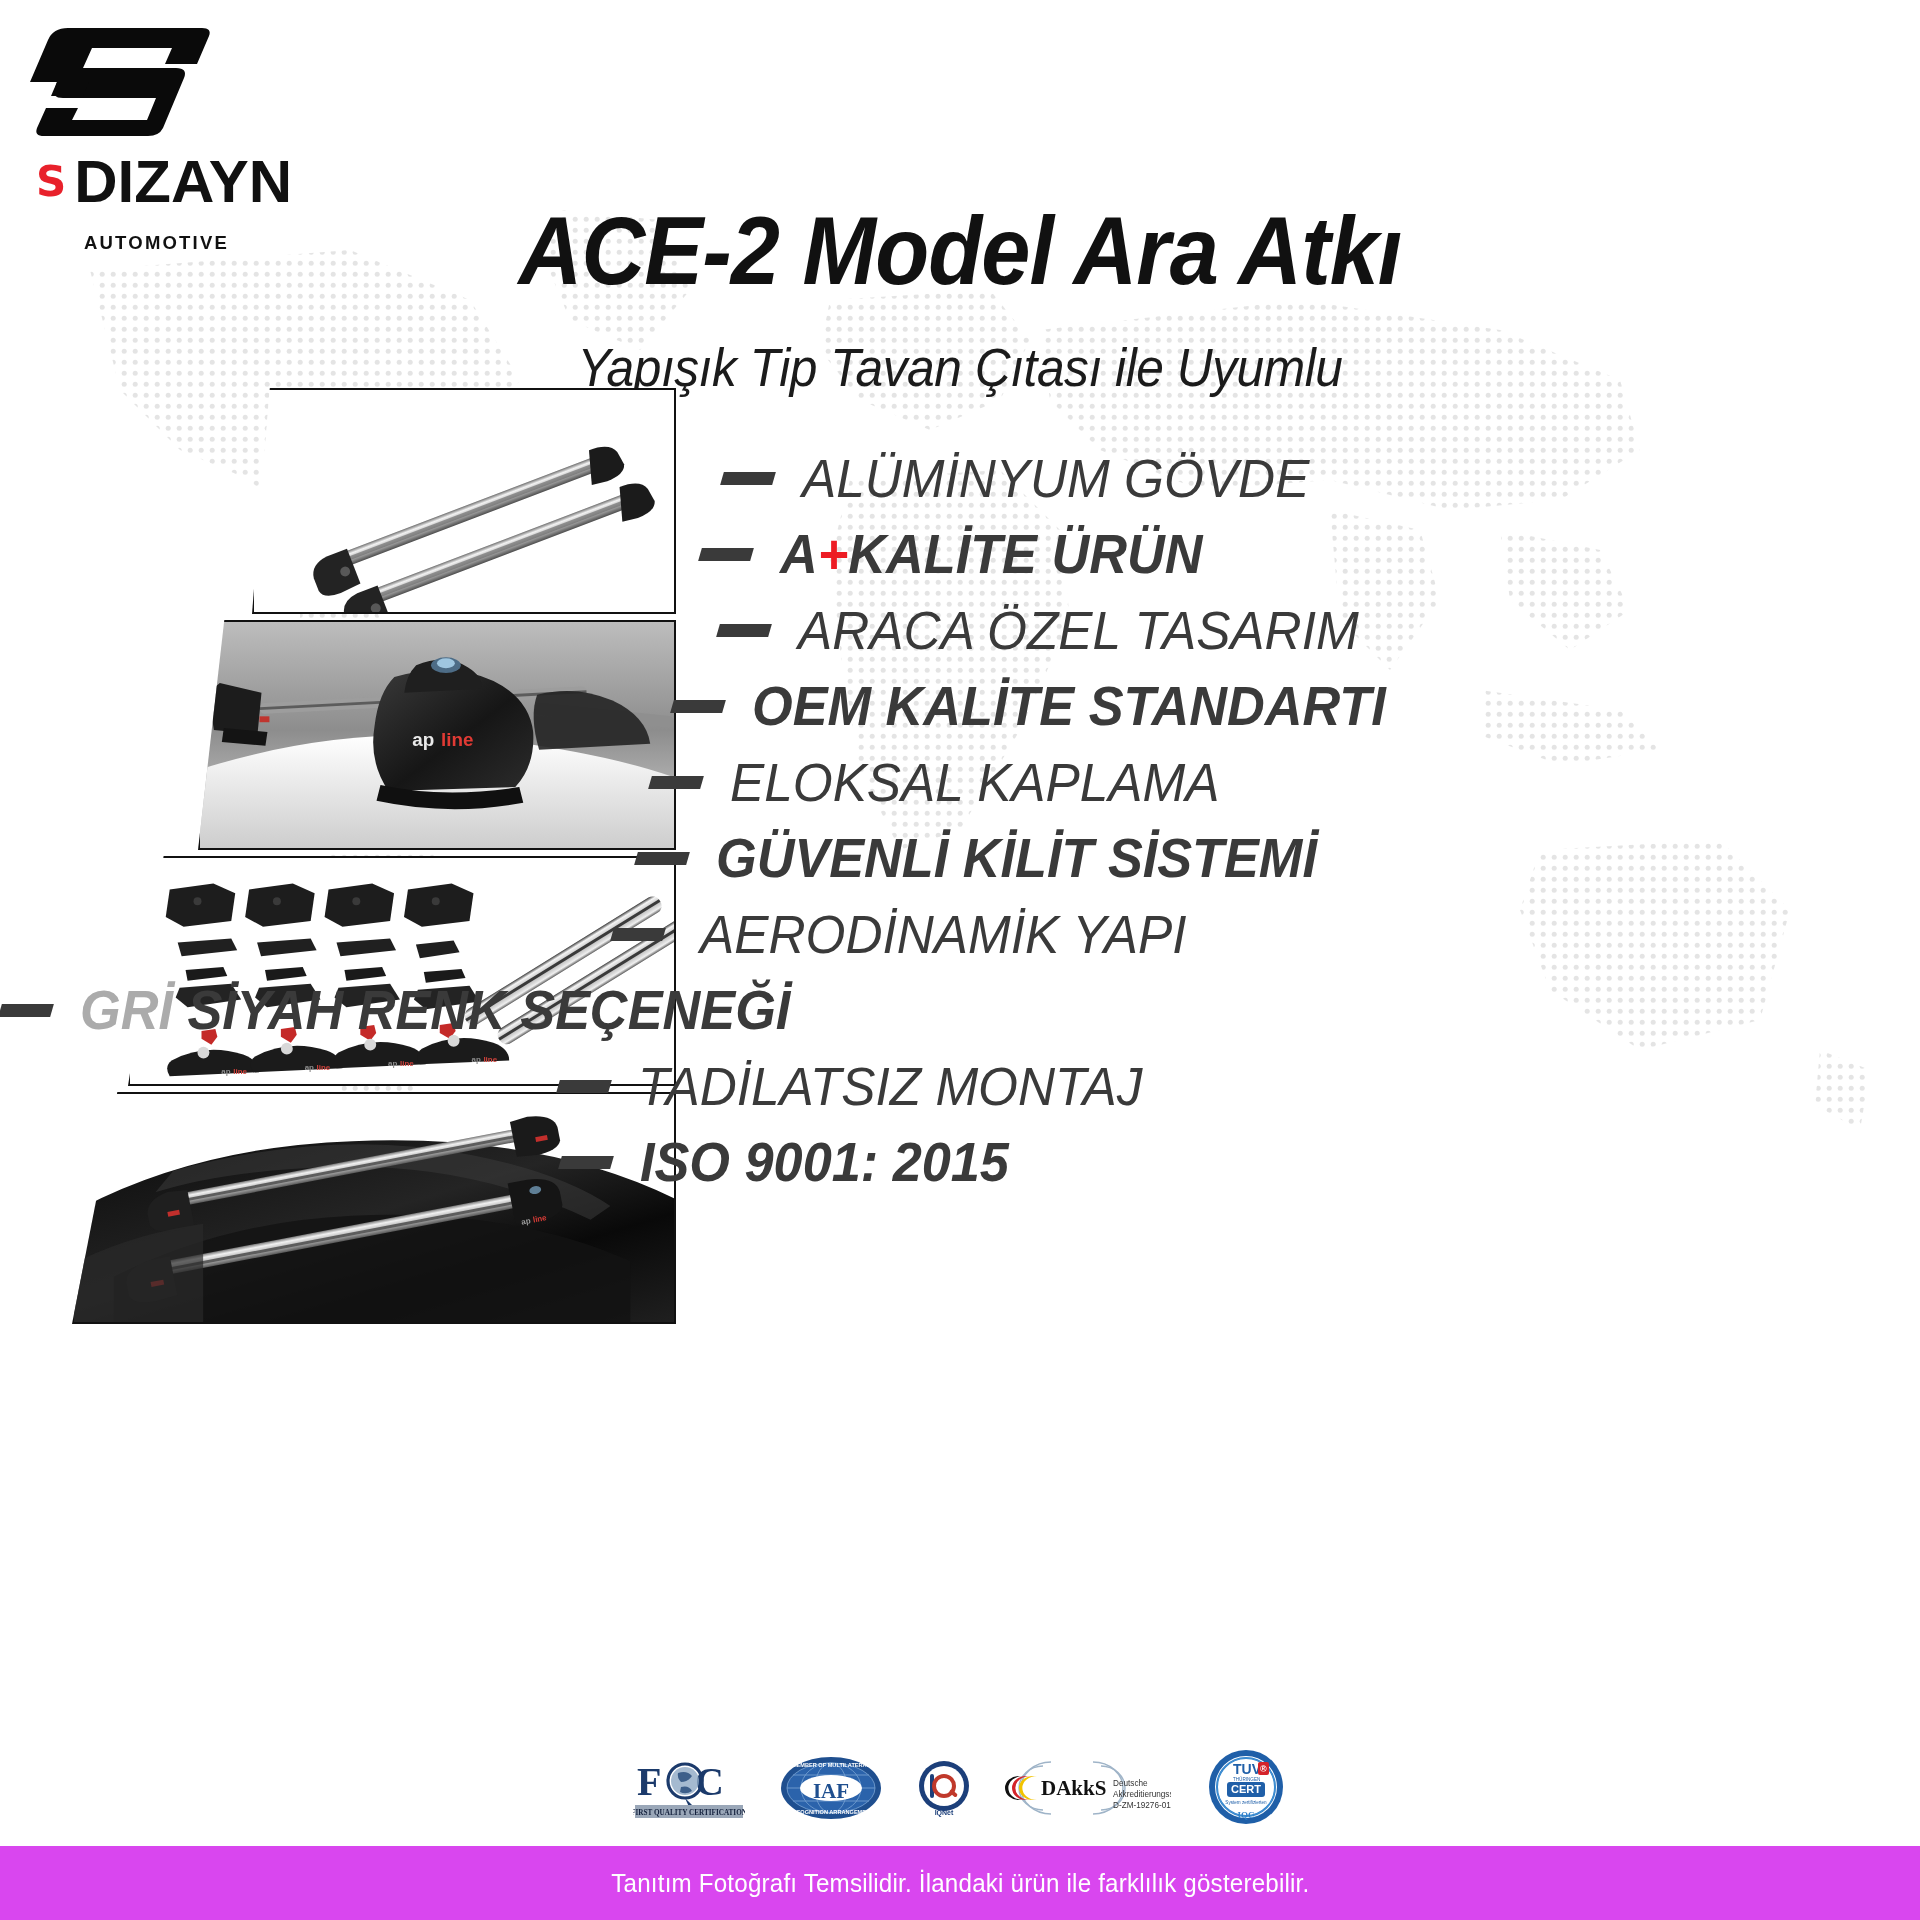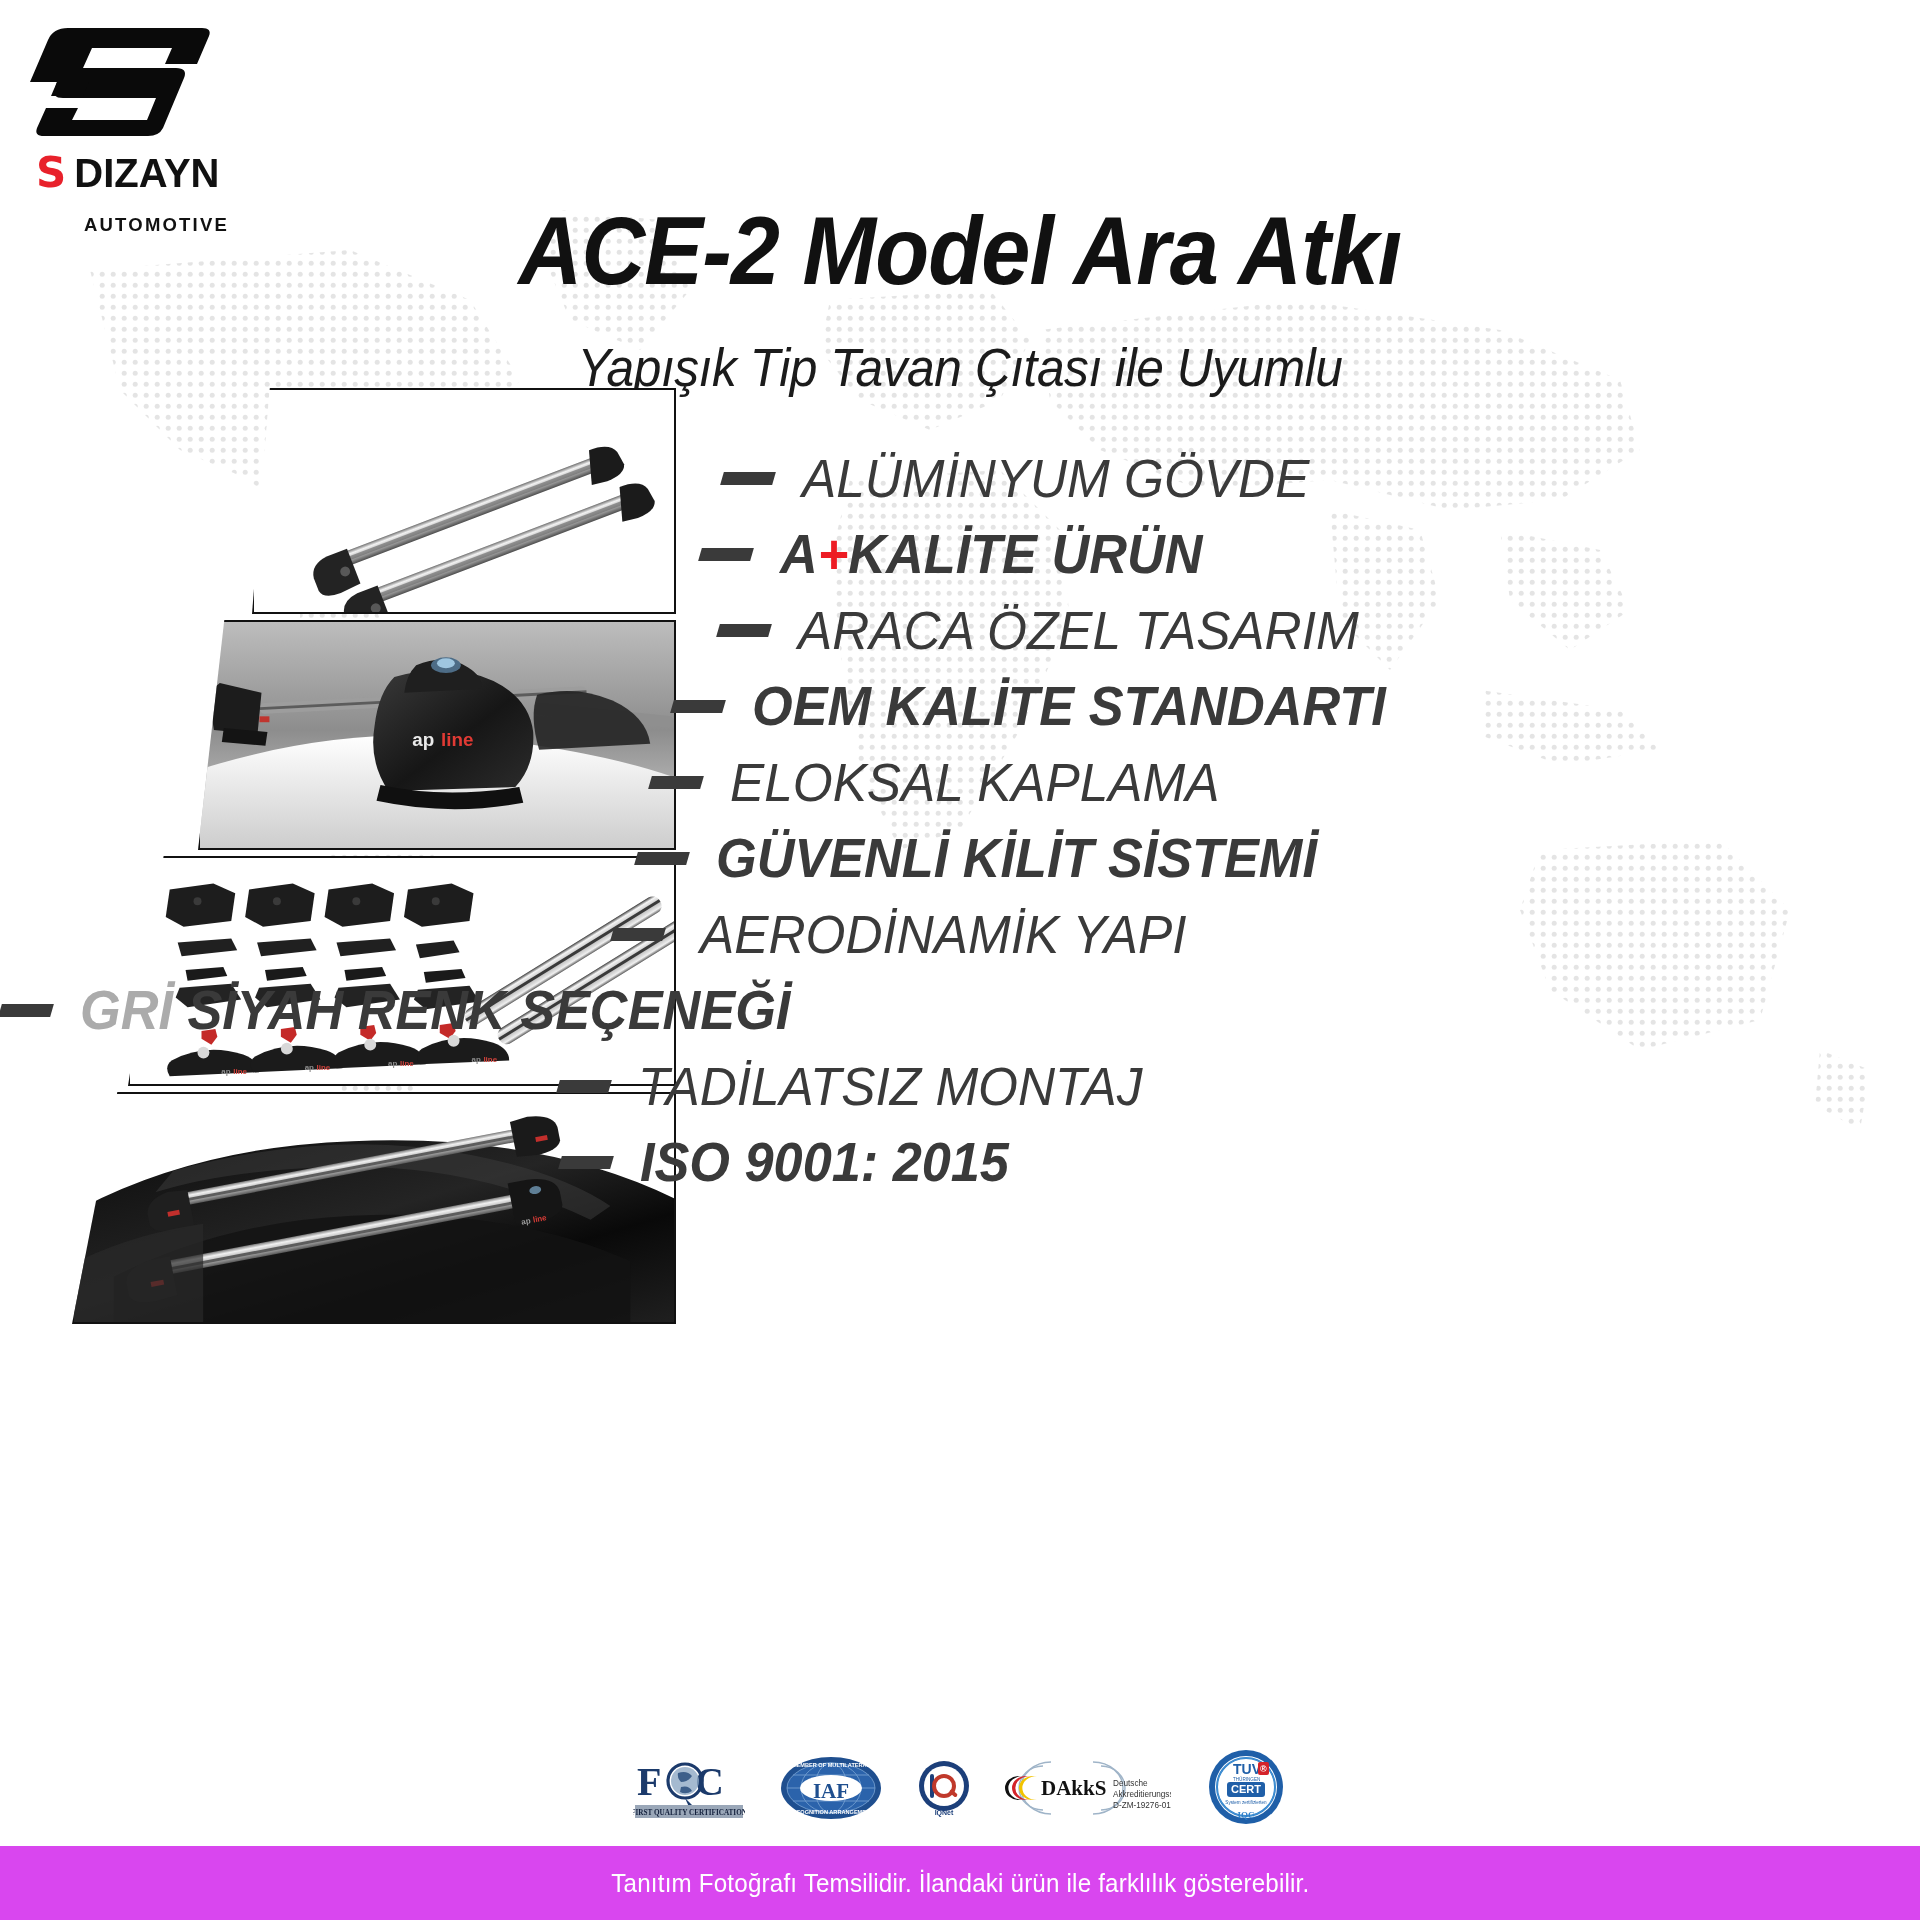--- a/index.html
+++ b/index.html
@@ -42,21 +42,21 @@
     color: #E8212B;
     font-weight: bold;
     font-size: 42px;
     letter-spacing: -2px;
     line-height: 1;
     font-family: "DejaVu Sans", sans-serif;
   }
   .logo-word-txt {
     color: #111;
     font-weight: bold;
-    font-size: 40px;
+    font-size: 60px;
     letter-spacing: 0px;
     line-height: 1;
   }
   .logo-sub {
     margin-top: 20px; margin-left: 58px;
     color: #111;
     font-size: 18.5px;
     font-weight: bold;
     letter-spacing: 2.2px;
   }

